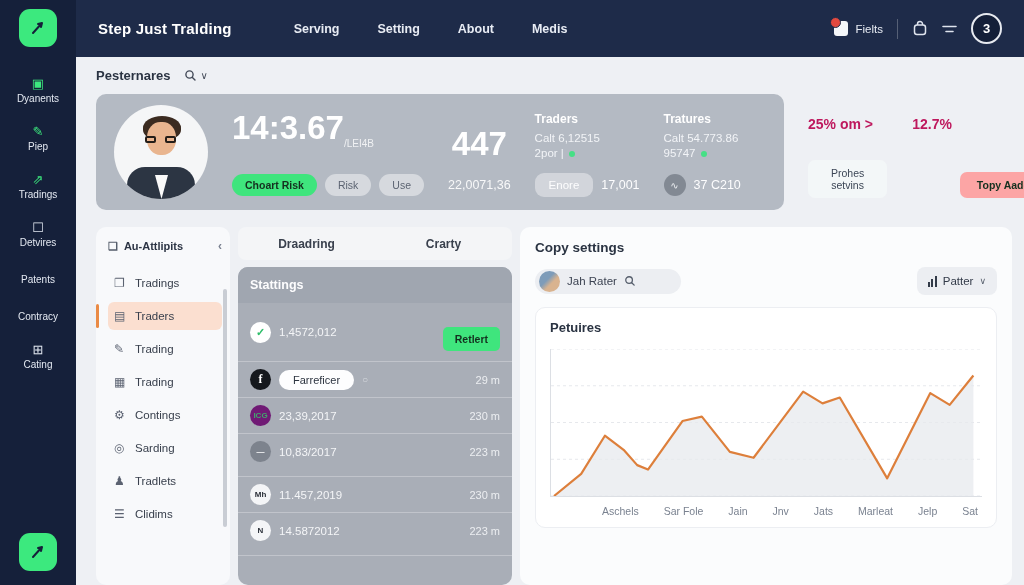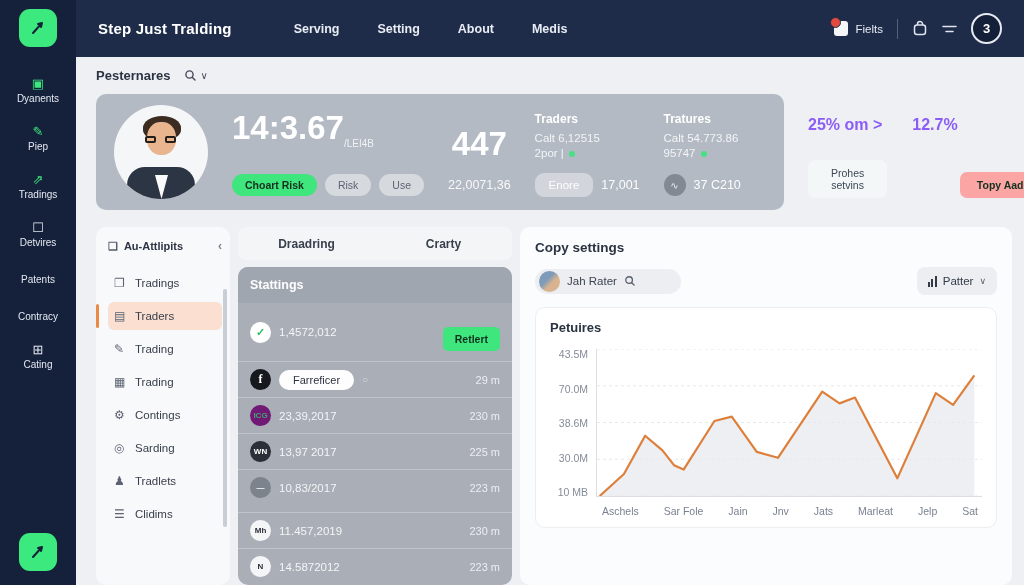--- a/index.html
+++ b/index.html
@@ -68,21 +68,21 @@
   .gdot { width:6px; height:6px; border-radius:50%; background:#46e085; display:inline-block; }
   .enore { background:rgba(255,255,255,.4); color:#fdfdfe; border:none; border-radius:9px;
     padding:6px 14px; font-size:11.5px; font-family:inherit; cursor:pointer; }
   .hval { color:#fdfdfe; font-size:12.5px; }
   .wave-badge { width:22px; height:22px; border-radius:50%; background:rgba(90,97,108,.55);
     color:#eef0f3; font-size:10px; display:flex; align-items:center; justify-content:center; }
 
   .stat-cards { width:216px; display:flex; gap:3px; }
   .stat-card { flex:1; border-radius:10px; padding:14px 10px 12px 12px; display:flex;
     flex-direction:column; justify-content:space-between; }
-  .stat-card .v { color:#8b5cf6; font-size:16px; font-weight:600; margin-top:8px; }
+  .stat-card .v { color:#be185d; font-size:14px; font-weight:600; margin-top:8px; }
   .stat-btn { border:none; border-radius:7px; padding:7px 6px; font-size:10.5px; font-family:inherit;
     cursor:pointer; width:100%; }
   .stat-btn.light { background:#f3f7f8; color:#3c4656; }
   .stat-btn.green { background:#fca5a5; color:#14301f; font-weight:600;margin-left:48px; }
 
   
   .lower { display:flex; gap:8px; margin-top:17px; height:358px; }
 
   .menu-card { width:134px; background:#f8f9fb; border-radius:10px; padding:12px 8px 12px 12px; position:relative; }
   .menu-head { display:flex; align-items:center; gap:6px; font-size:11px; font-weight:bold; color:#2c3444; }
@@ -398,25 +398,20 @@
         </div>
 
         <div>
 
             <div class="srow">
               <span class="circ" style="background: #701a75; color: rgb(65, 165, 109);">ICG</span>
               <span class="val">23,39,2017</span>
               <span class="time">230 m</span>
             </div>
 
-            <div class="srow">
-              <span class="circ" style="background: rgb(42, 47, 56); color: rgb(255, 255, 255);">WN</span>
-              <span class="val">13,97 2017</span>
-              <span class="time">225 m</span>
-            </div>
 
             <div class="srow">
               <span class="circ" style="background: rgb(125, 131, 141); color: rgb(255, 255, 255);">—</span>
               <span class="val">10,83/2017</span>
               <span class="time">223 m</span>
             </div>
 
             <div class="srow gap">
               <span class="circ" style="background: rgb(244, 245, 247); color: rgb(42, 47, 56);">Mh</span>
               <span class="val">11.457,2019</span>
@@ -456,28 +451,20 @@
               <i style="height:11px"></i>
           </span>
           <span>Patter</span>
           <span class="chev">∨</span>
         </button>
       </div>
 
       <div class="chart-card">
         <div class="chart-title">Petuires</div>
         <div class="chart-body">
-          <div class="y-axis">
-
-          <span>43.5M</span>
-              <span>70.0M</span>
-              <span>38.6M</span>
-              <span>30.0M</span>
-              <span>10 MB</span>
-            </div>
           <div class="plot-wrap">
             <svg viewBox="0 0 100 100" preserveAspectRatio="none">
                 <line x1="0" x2="100" y1="0" y2="0" stroke="#e6e8ec" stroke-dasharray="3 3" style="vector-effect: non-scaling-stroke;"></line>
                 <line x1="0" x2="100" y1="25" y2="25" stroke="#e6e8ec" stroke-dasharray="3 3" style="vector-effect: non-scaling-stroke;"></line>
                 <line x1="0" x2="100" y1="50" y2="50" stroke="#e6e8ec" stroke-dasharray="3 3" style="vector-effect: non-scaling-stroke;"></line>
                 <line x1="0" x2="100" y1="75" y2="75" stroke="#e6e8ec" stroke-dasharray="3 3" style="vector-effect: non-scaling-stroke;"></line>
                 <line x1="0" x2="100" y1="100" y2="100" stroke="#e6e8ec" stroke-dasharray="3 3" style="vector-effect: non-scaling-stroke;"></line>
                 <polygon points="0.7,100 7,85 12.5,59 17,69 20,79 22.5,82 30.5,49 35,46 41.5,70 47,74 58.5,29 63,37 67,33 78,88 88,30 92.5,38 98,18 98,100 0.7,100" fill="#e7eaee" opacity="0.75"></polygon>
                 <polyline points="0.7,100 7,85 12.5,59 17,69 20,79 22.5,82 30.5,49 35,46 41.5,70 47,74 58.5,29 63,37 67,33 78,88 88,30 92.5,38 98,18" fill="none" stroke="#dd7f3b" stroke-width="2.2" stroke-linejoin="round" style="vector-effect: non-scaling-stroke;"></polyline>
               </svg>

